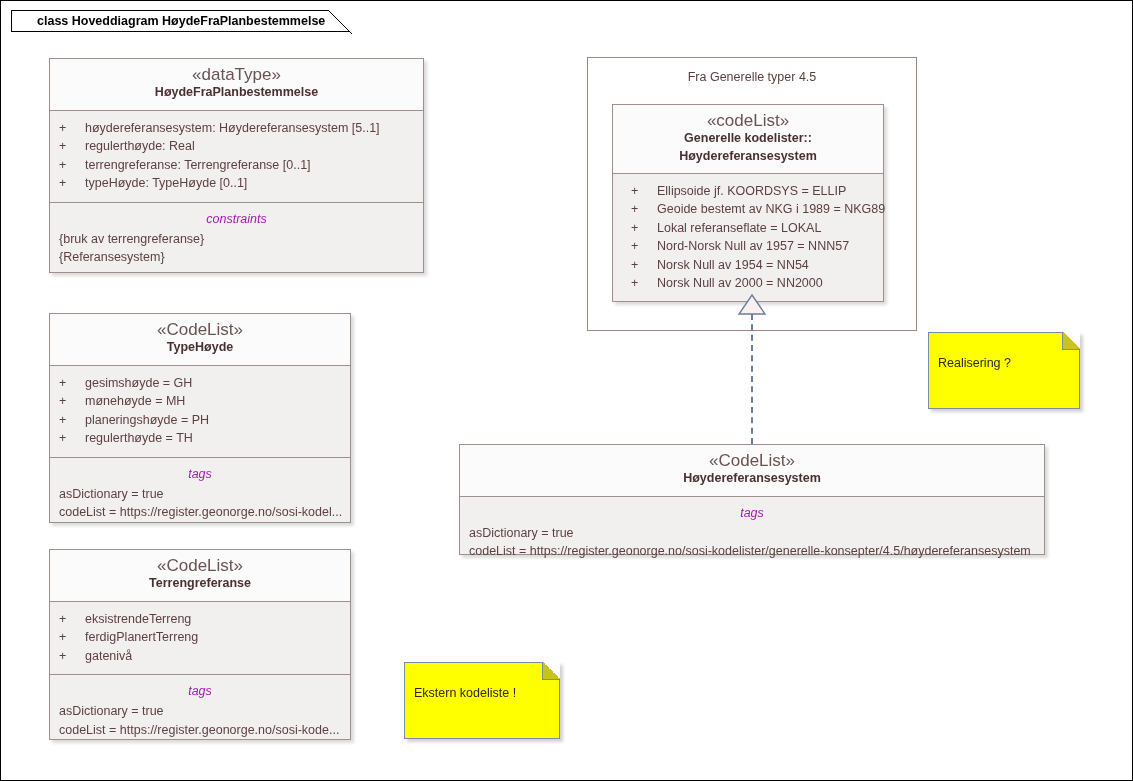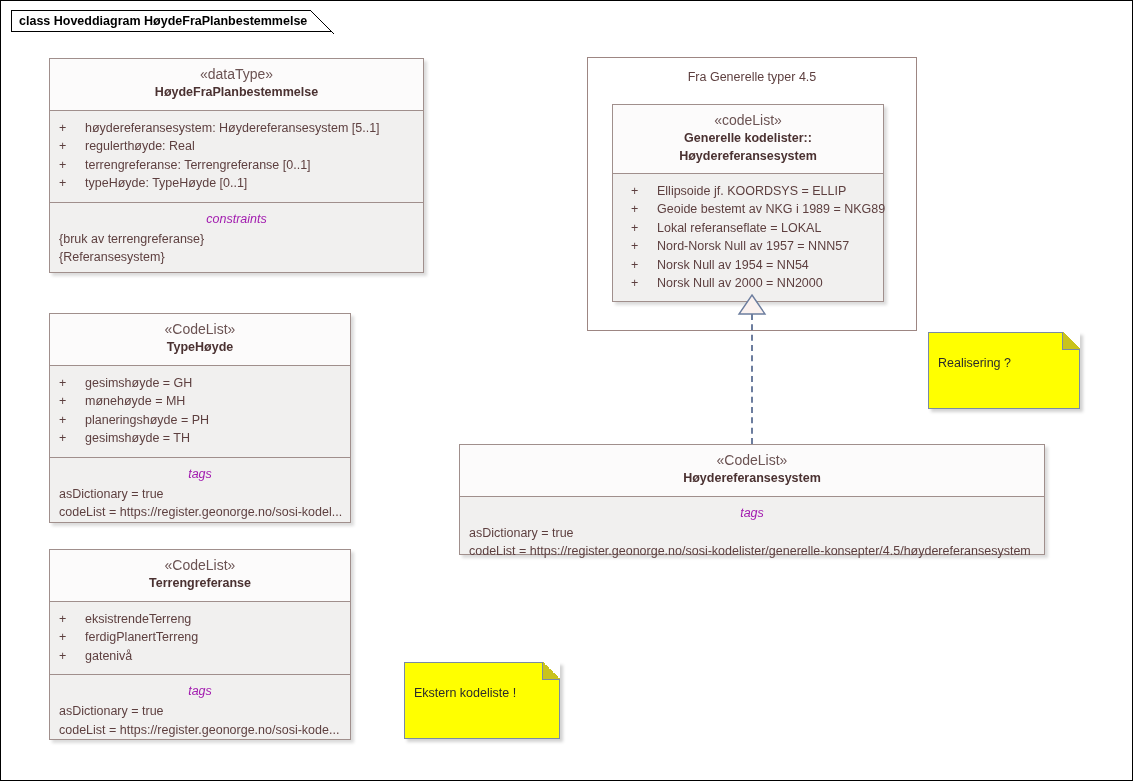--- a/index.html
+++ b/index.html
@@ -23,21 +23,21 @@
   
   #title-tab {
     position: absolute;
     left: 10px;
     top: 9px;
     height: 22px;
     background: #ffffff;
     border: 1px solid #000000;
     border-right: none;
     box-sizing: border-box;
-    padding: 0 26px 0 7px;
+    padding: 0 26px 0 25px;
     display: flex;
     align-items: center;
     font-size: 12.5px;
     font-weight: bold;
     color: #000000;
     white-space: nowrap;
   }
   #title-tab .cut {
     position: absolute;
     right: -1px;
@@ -64,21 +64,21 @@
   .compartment + .compartment {
     border-top: 1px solid #a08f8c;
   }
   .c-head {
     background: #fcfbfb;
     text-align: center;
     padding-top: 7px;
     padding-bottom: 9px;
   }
   .stereotype {
-    font-size: 14px;
+    font-size: 17px;
     color: #6b5353;
     line-height: 17px;
   }
   .cls-name {
     font-size: 12.5px;
     font-weight: bold;
     color: #4a3131;
     line-height: 18px;
   }
   .attr-row {
@@ -216,21 +216,21 @@
       <div class="attr-row">
         <span class="attr-vis">+</span>
         <span class="attr-txt">mønehøyde = MH</span>
       </div>
       <div class="attr-row">
         <span class="attr-vis">+</span>
         <span class="attr-txt">planeringshøyde = PH</span>
       </div>
       <div class="attr-row">
         <span class="attr-vis">+</span>
-        <span class="attr-txt">gesimshøyde = TH</span>
+        <span class="attr-txt">regulerthøyde = TH</span>
       </div>
     </div>
     <div class="compartment" style="height:65px; padding-top:7px;">
       <div class="sub-title">tags</div>
       <div class="plain-line">asDictionary = true</div>
       <div class="plain-line">codeList = https://register.geonorge.no/sosi-kodel...</div>
     </div>
   </div>
 
   <div class="uml-class" style="left:48px; top:548px; width:302px;">

